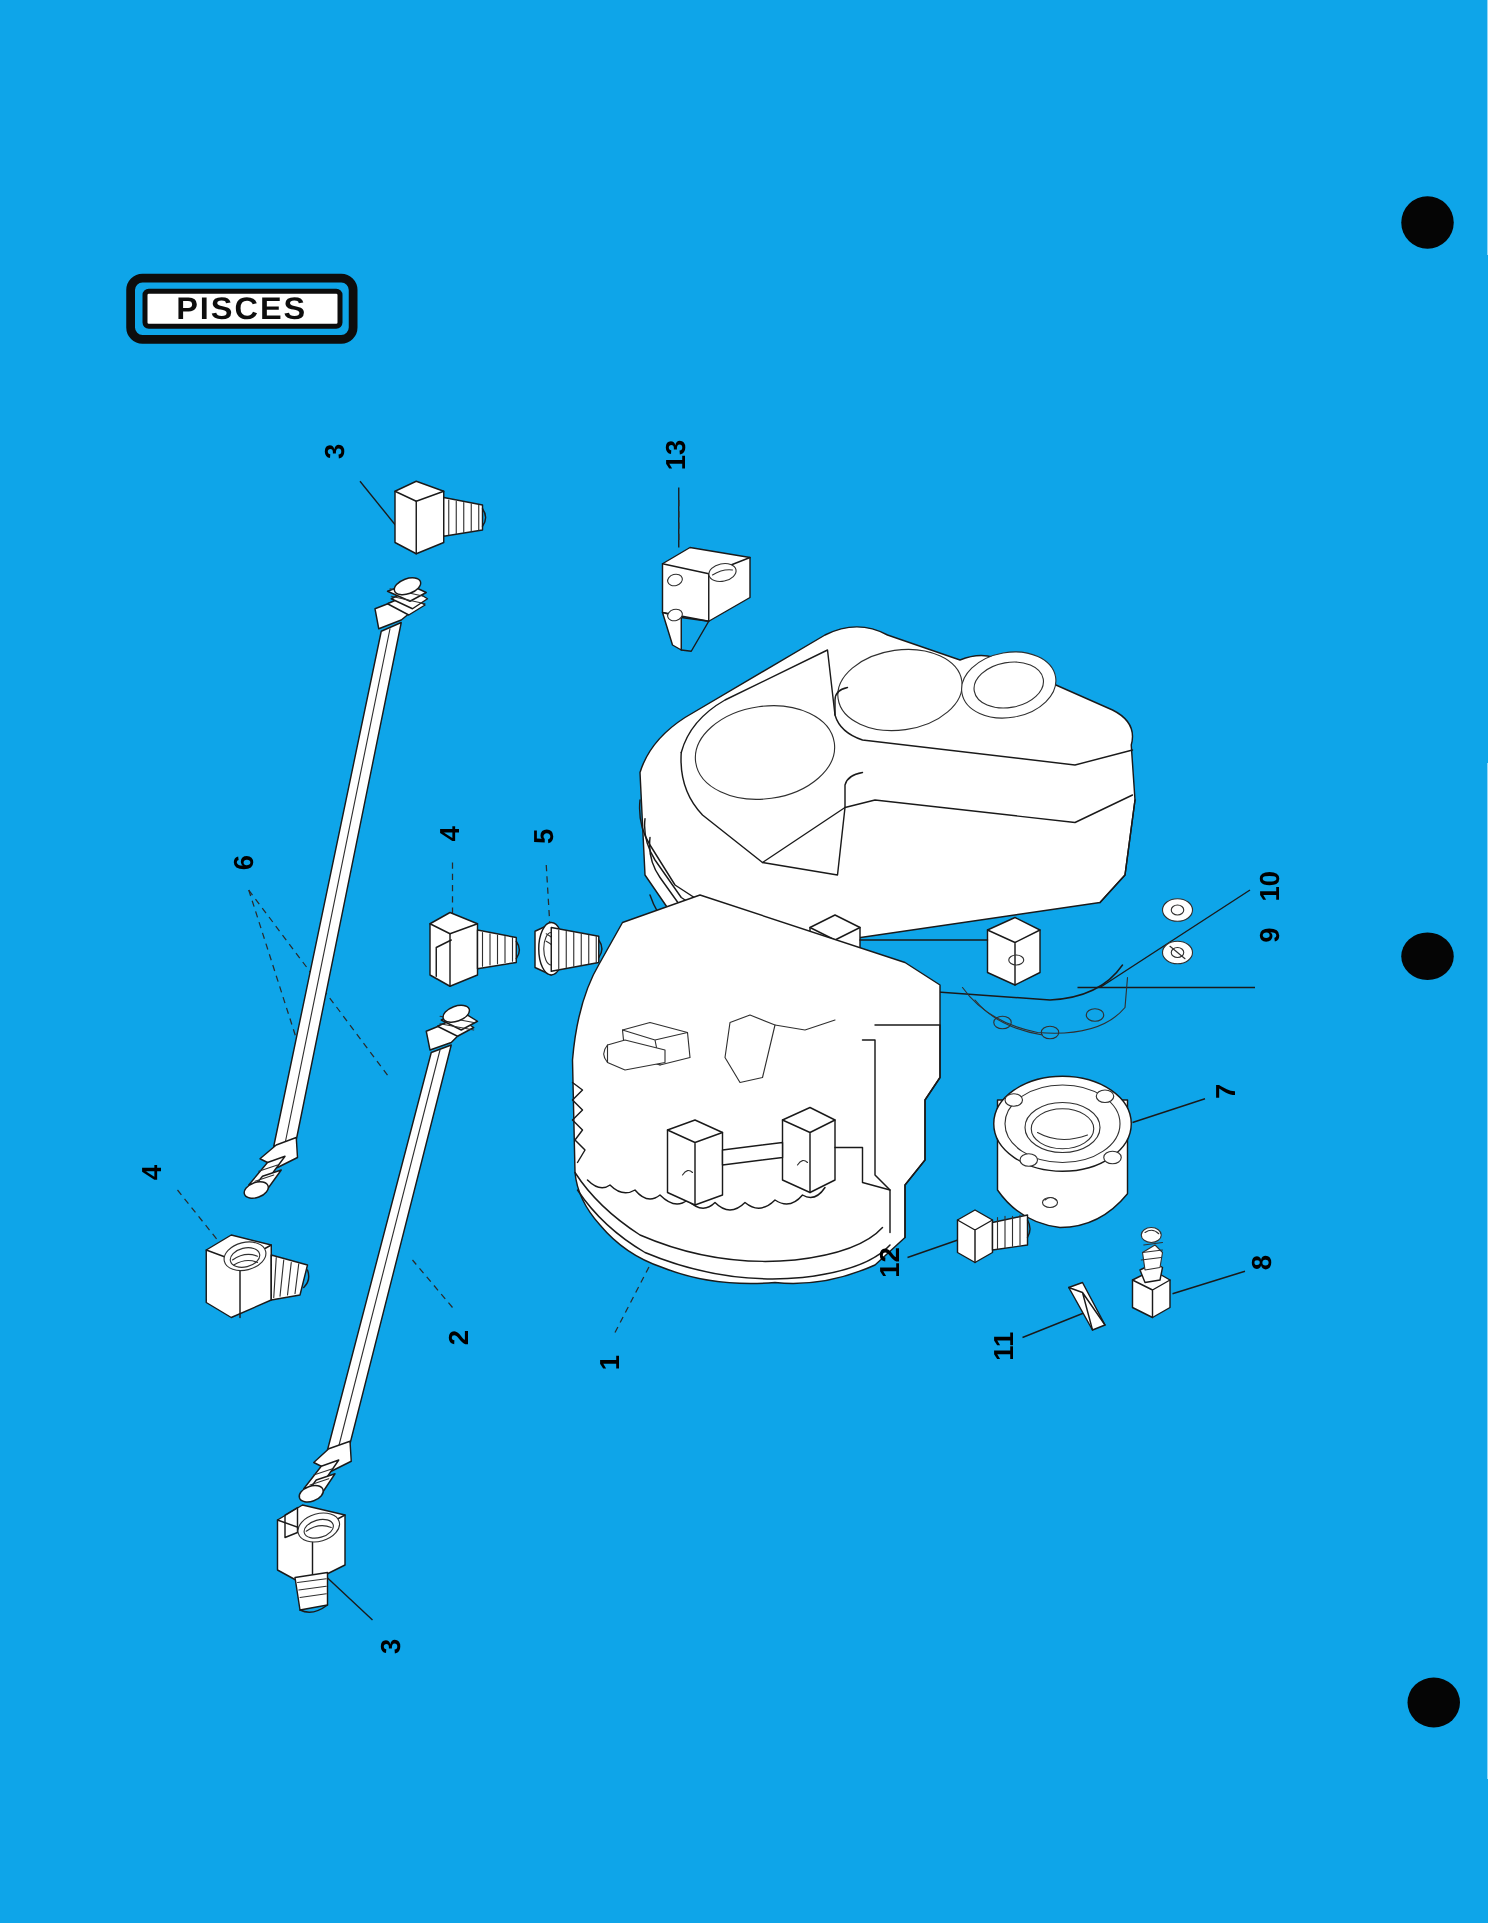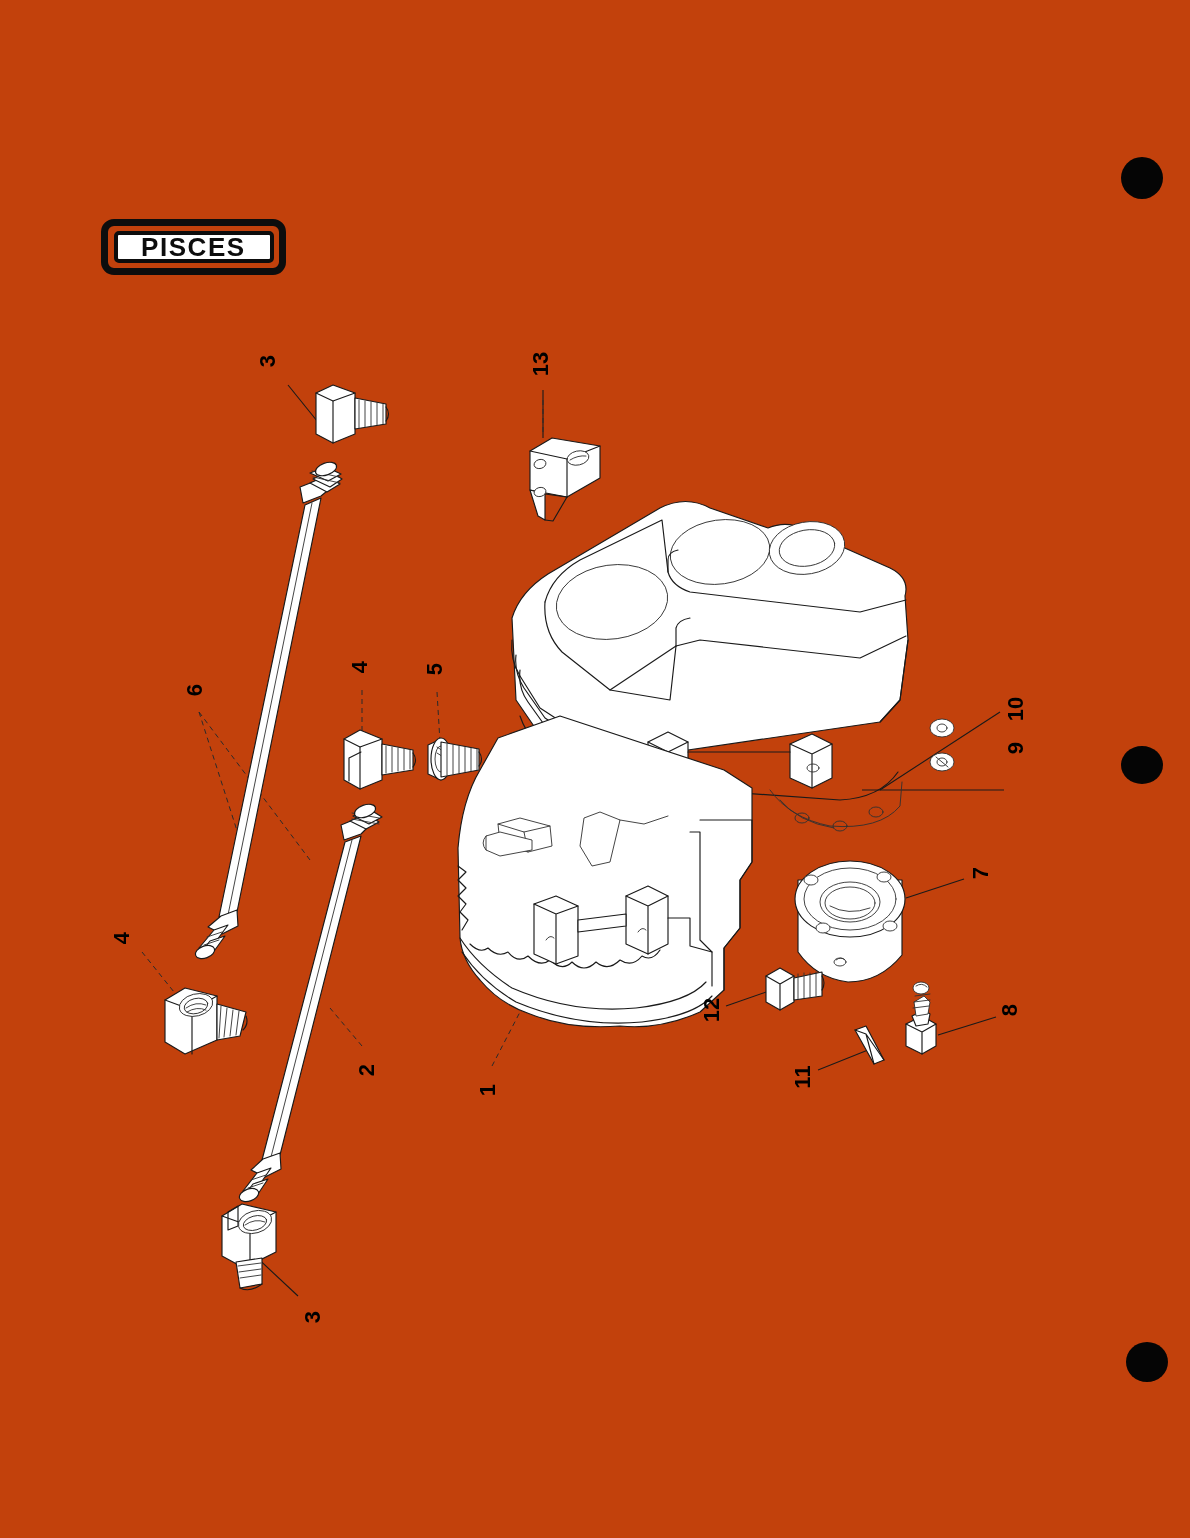--- a/index.html
+++ b/index.html
@@ -4,21 +4,21 @@
 <style>
   html, body {
     margin: 0;
     padding: 0;
     background: #ffffff;
   }
   #page {
     position: relative;
     width: 1190px;
     height: 1538px;
-    background: #c2410c;
+    background: #0ea5e9;
     overflow: hidden;
     font-family: "Liberation Sans", sans-serif;
   }
 
   
   #logo {
     position: absolute;
     left: 101px;
     top: 219px;
     width: 185px;

